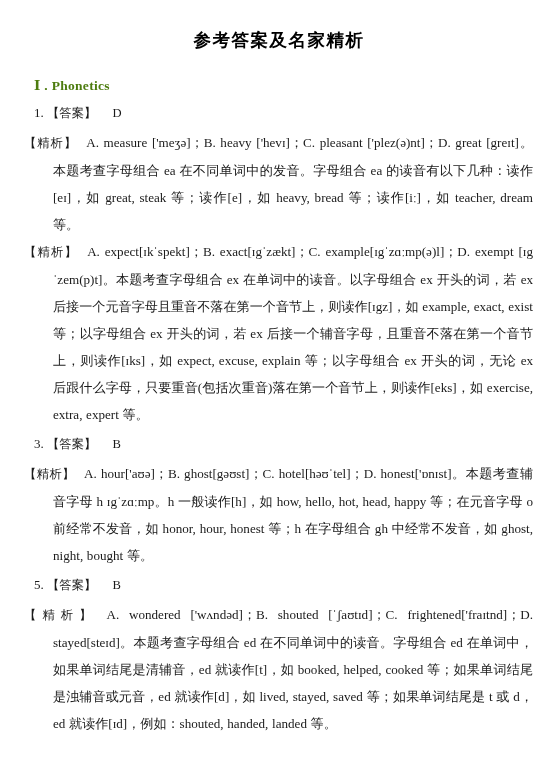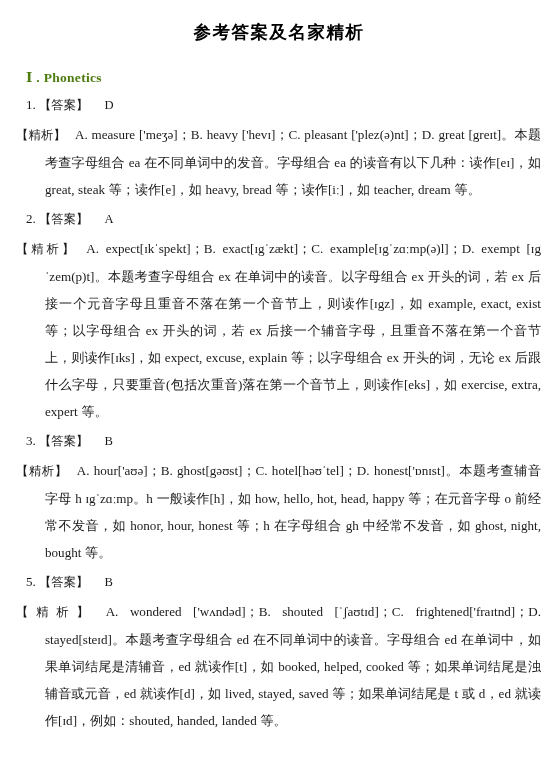--- a/index.html
+++ b/index.html
@@ -12,21 +12,21 @@
     height: 759px;
     overflow: hidden;
     font-family: "Liberation Serif", "DejaVu Serif", serif;
     color: #1a1a1a;
   }
   .page {
     position: relative;
     width: 558px;
     height: 591px;
     box-sizing: border-box;
-    padding: 4px;
+    padding: 12px;
   }
   .doc-title {
     text-align: center;
     font-family: "DejaVu Sans", "Liberation Sans", sans-serif;
     font-weight: bold;
     font-size: 17.5px;
     letter-spacing: 1.5px;
     color: #000;
     margin: 0;
     padding-top: 15px;
@@ -95,25 +95,20 @@
   <div class="qblock">
     <div class="answer-line">
       <span class="qnum">1.</span>
       <span class="lbl">【答案】</span>
       <span class="ans-val">D</span>
     </div>
     <div class="exp-body"><span class="lbl">【精析】</span><span>A.  measure ['meʒə]；B.  heavy ['hevɪ]；C.  pleasant ['plez(ə)nt]；D.  great [greɪt]。本题考查字母组合 ea 在不同单词中的发音。字母组合 ea 的读音有以下几种：读作[eɪ]，如 great, steak 等；读作[e]，如 heavy, bread 等；读作[iː]，如 teacher, dream 等。</span></div>
   </div>
 
   <div class="qblock">
-    <div class="answer-line">
-      <span class="qnum">2.</span>
-      <span class="lbl">【答案】</span>
-      <span class="ans-val">A</span>
-    </div>
     <div class="exp-body"><span class="lbl">【精析】</span><span>A. expect[ɪkˈspekt]；B.  exact[ɪgˈzækt]；C.  example[ɪgˈzɑːmp(ə)l]；D. exempt [ɪgˈzem(p)t]。本题考查字母组合 ex 在单词中的读音。以字母组合 ex 开头的词，若 ex 后接一个元音字母且重音不落在第一个音节上，则读作[ɪgz]，如 example, exact, exist 等；以字母组合 ex 开头的词，若 ex 后接一个辅音字母，且重音不落在第一个音节上，则读作[ɪks]，如 expect, excuse, explain 等；以字母组合 ex 开头的词，无论 ex 后跟什么字母，只要重音(包括次重音)落在第一个音节上，则读作[eks]，如 exercise, extra, expert 等。</span></div>
   </div>
 
   <div class="qblock">
     <div class="answer-line">
       <span class="qnum">3.</span>
       <span class="lbl">【答案】</span>
       <span class="ans-val">B</span>
     </div>
   </div>

